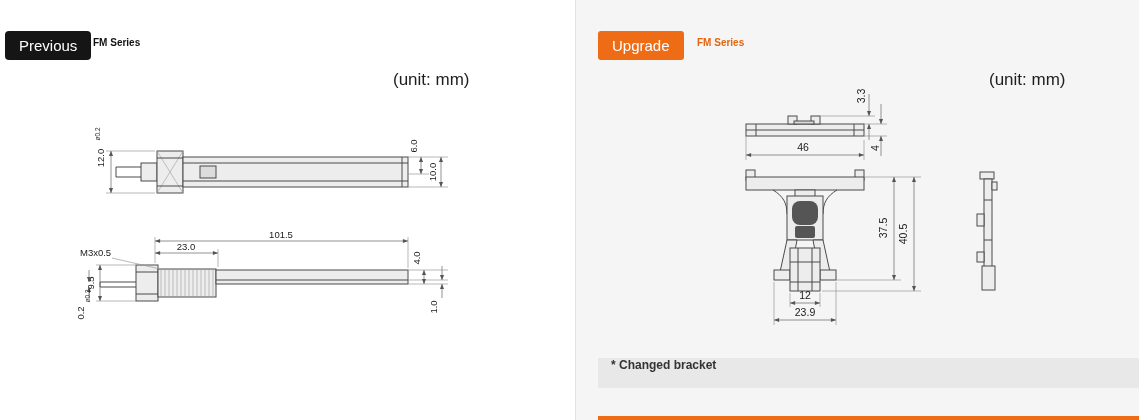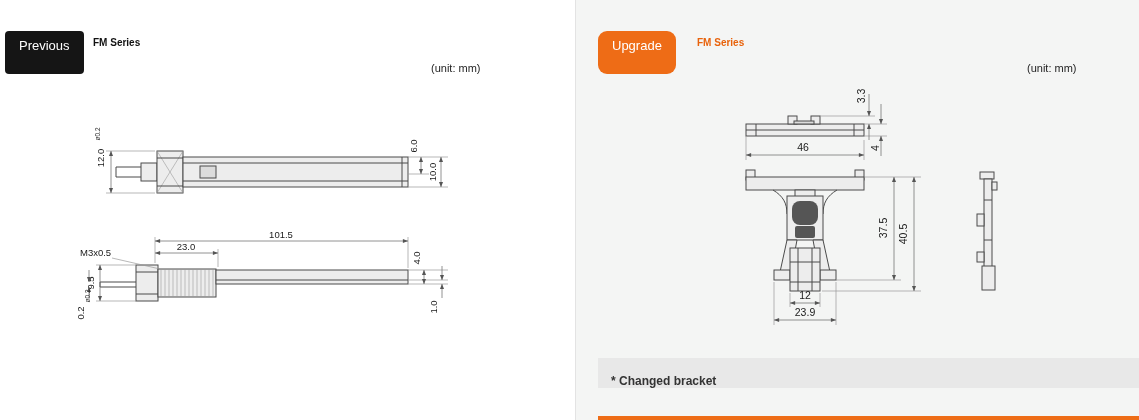--- a/index.html
+++ b/index.html
@@ -1,33 +1,33 @@
 <!DOCTYPE html>
 <html><head>
 <meta charset="utf-8">
 <style>
   * { margin:0; padding:0; box-sizing:border-box; }
   html,body { background:#fff; font-family:"Liberation Sans", sans-serif; }
   .page { position:relative; width:1139px; height:420px; background:#fff; overflow:hidden; }
   .panel { position:absolute; top:0; height:420px; }
   .panel-left  { left:0; width:575px; background:#ffffff; }
   .panel-right { left:575px; width:564px; background:#f4f5f4; border-left:1px solid #e3e3e3; }
-  .badge { position:absolute; top:31px; height:43px; line-height:29px; padding:0 14px;
-           color:#fff; font-size:13px; font-weight:400; }
+  .badge { position:absolute; top:31px; height:29px; line-height:29px; padding:0 14px;
+           color:#fff; font-size:15px; font-weight:400; }
   .badge-black  { left:5px;  background:#151515; border-radius:4px; }
-  .badge-orange { left:22px; background:#ee6c16; border-radius:9px; }
+  .badge-orange { left:22px; background:#ee6c16; border-radius:3px; }
   .title { position:absolute; top:37px; font-size:10px; font-weight:bold; }
   .title-left  { left:93px;  color:#121212; }
   .title-right { left:121px; color:#e8630c; }
-  .unit { position:absolute; top:62px; font-size:11px; color:#1e1e1e;margin-left:38px; }
+  .unit { position:absolute; top:70px; font-size:17px; color:#1e1e1e; }
   .unit-left  { left:393px; }
   .unit-right { left:413px; }
   .drawing { position:absolute; left:0; top:0; }
   .note-strip { position:absolute; left:22px; right:0; top:358px; height:30px; background:#e8e8e8;
-                display:flex; align-items:flex-end; padding-left:13px; }
+                display:flex; align-items:flex-start; padding-left:13px; }
   .note-strip span { font-size:12px; font-weight:bold; color:#333; }
   .orange-bar { position:absolute; left:22px; right:0; bottom:0; height:4px; background:#ee6c16; }
   svg text { font-family:"Liberation Sans", sans-serif; fill:#1a1a1a; }
   .p  { stroke:#4b4b4b; stroke-width:1; fill:none; }
   .pf { stroke:#4b4b4b; stroke-width:1; fill:#ededed; }
   .pf2{ stroke:#4b4b4b; stroke-width:1; fill:#dcdcdc; }
   .dk { stroke:none; fill:#555555; }
   .h  { stroke:#9a9a9a; stroke-width:0.6; fill:none; }
   .dim{ stroke:#777; stroke-width:0.8; fill:none; }
   .ext{ stroke:#999; stroke-width:0.7; fill:none; }

